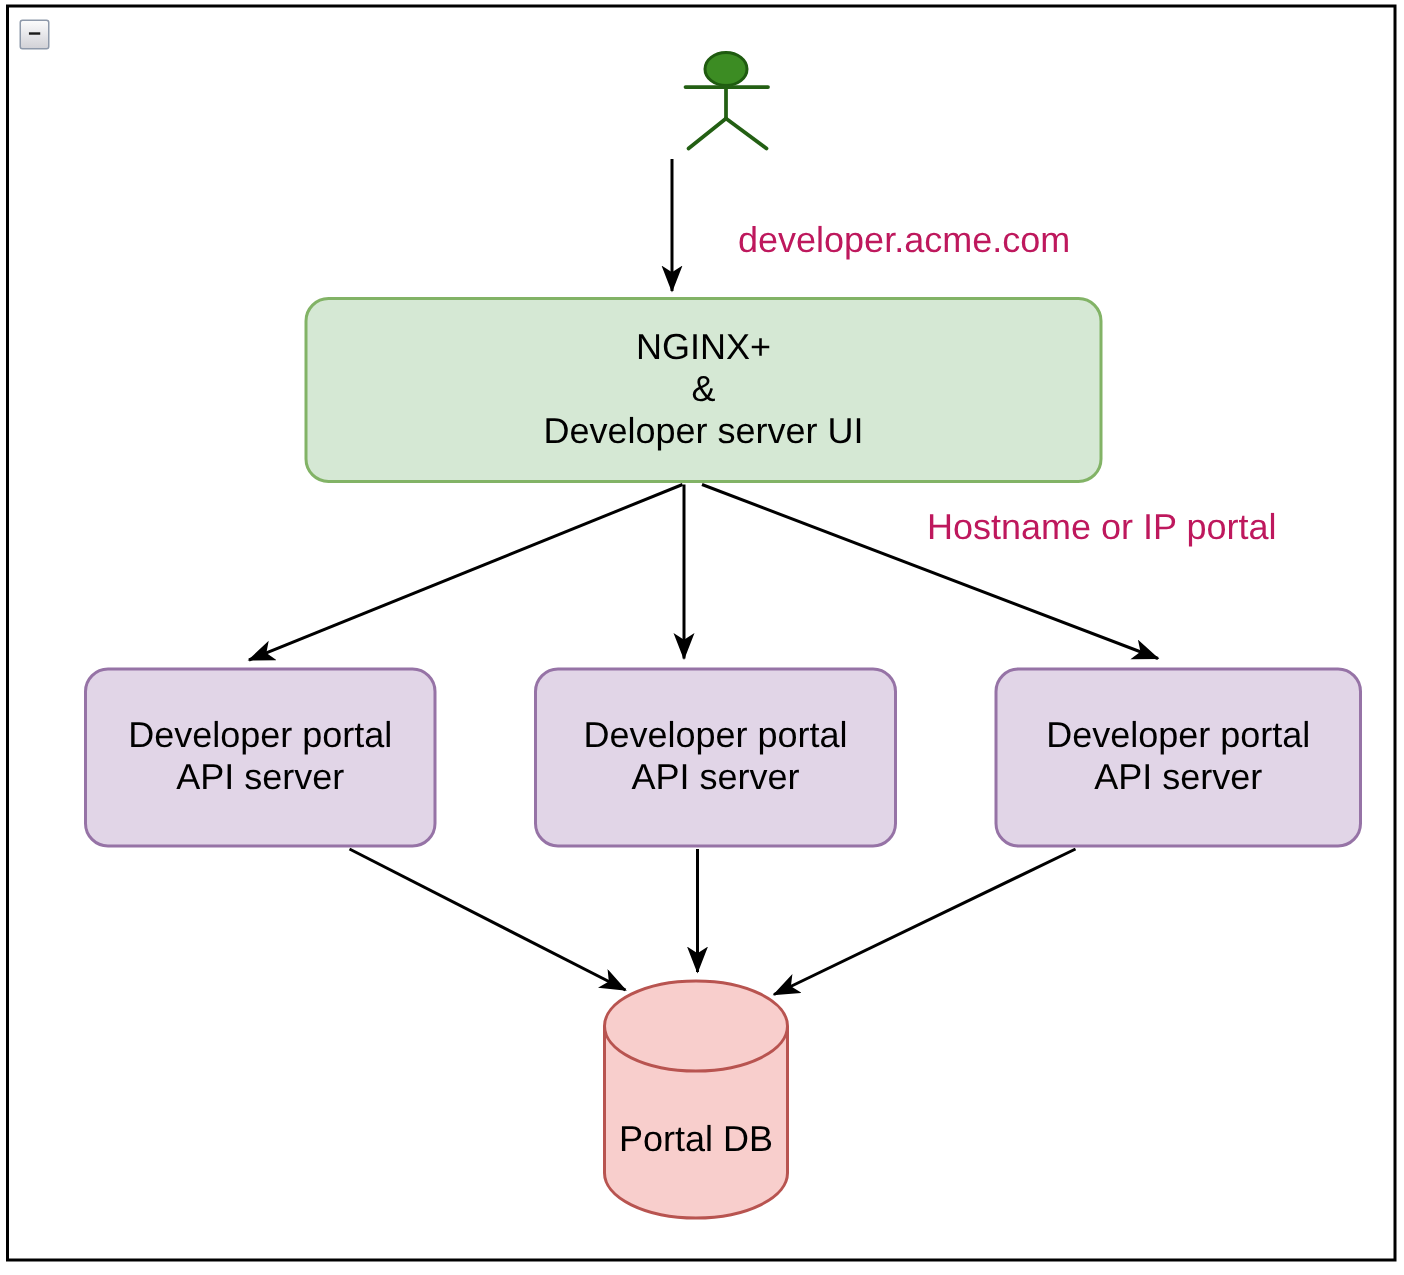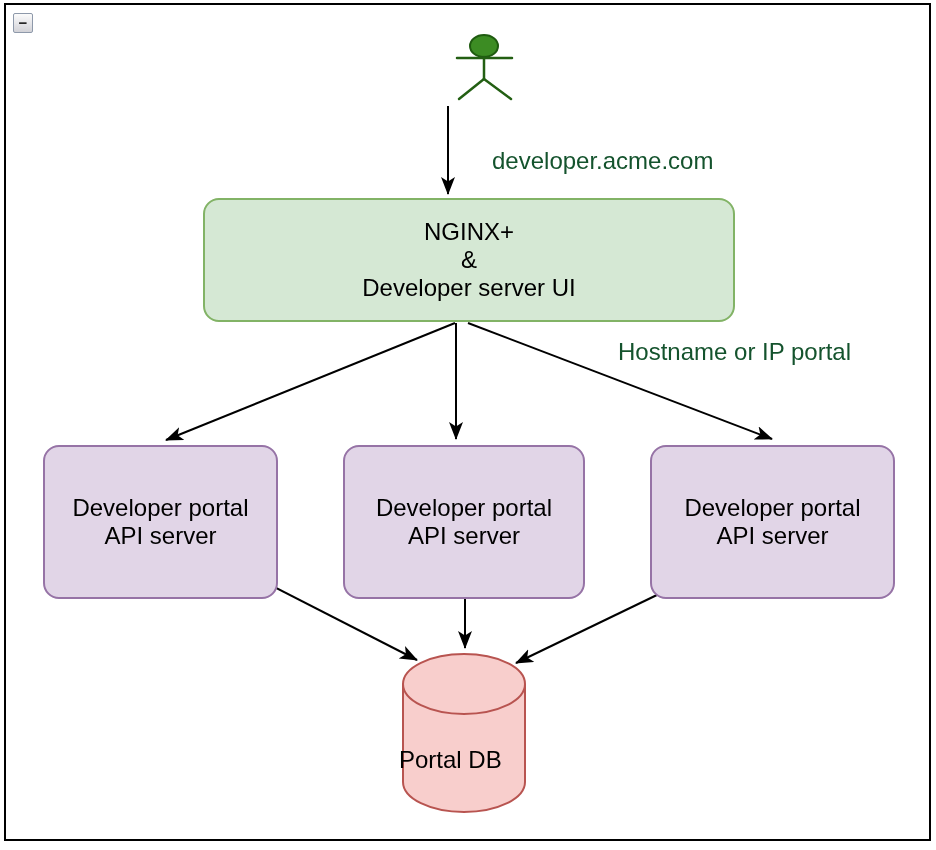--- a/index.html
+++ b/index.html
@@ -28,35 +28,35 @@
     position:absolute; box-sizing:border-box; z-index:10;
     display:flex; flex-direction:column; align-items:center; justify-content:center;
     text-align:center; font-size:24px; line-height:28px; color:#000000;
     border-radius:16px; border:2px solid;
   }
   .node-nginx {
     left:203px; top:198px; width:532px; height:124px;
     background:#d5e8d4; border-color:#82b366;
   }
   .node-api {
-    top:445px; height:154px; padding:0 14px;
-    background:#e1d5e7; border-color:#9673a6;
+    top:445px; height:120px; padding:0 14px;
+    background:#e1d5e7; border-color:#9673a6;margin-left:13px;
   }
   .node-api-1 { left:43px;  width:235px; }
   .node-api-2 { left:343px; width:242px; }
   .node-api-3 { left:650px; width:245px; }
   .edge-label {
     position:absolute; z-index:15; font-size:24px; line-height:26px;
-    color:#14532d; white-space:nowrap;text-align:center;
+    color:#be185d; white-space:nowrap;text-align:center;
   }
   .label-dev-acme { left:492px; top:148px; }
   .label-hostname { left:618px; top:339px; }
   .label-db {
     position:absolute; left:399px; top:746px; width:130px; z-index:15;
-    text-align:left; font-size:24px; line-height:28px; color:#000000;
+    text-align:center; font-size:24px; line-height:28px; color:#000000;
   }
 </style>
 </head>
 <body>
 
 <div class="frame"></div>
 
 <button class="collapse-btn">
   <span class="glyph">−</span>
 </button>

